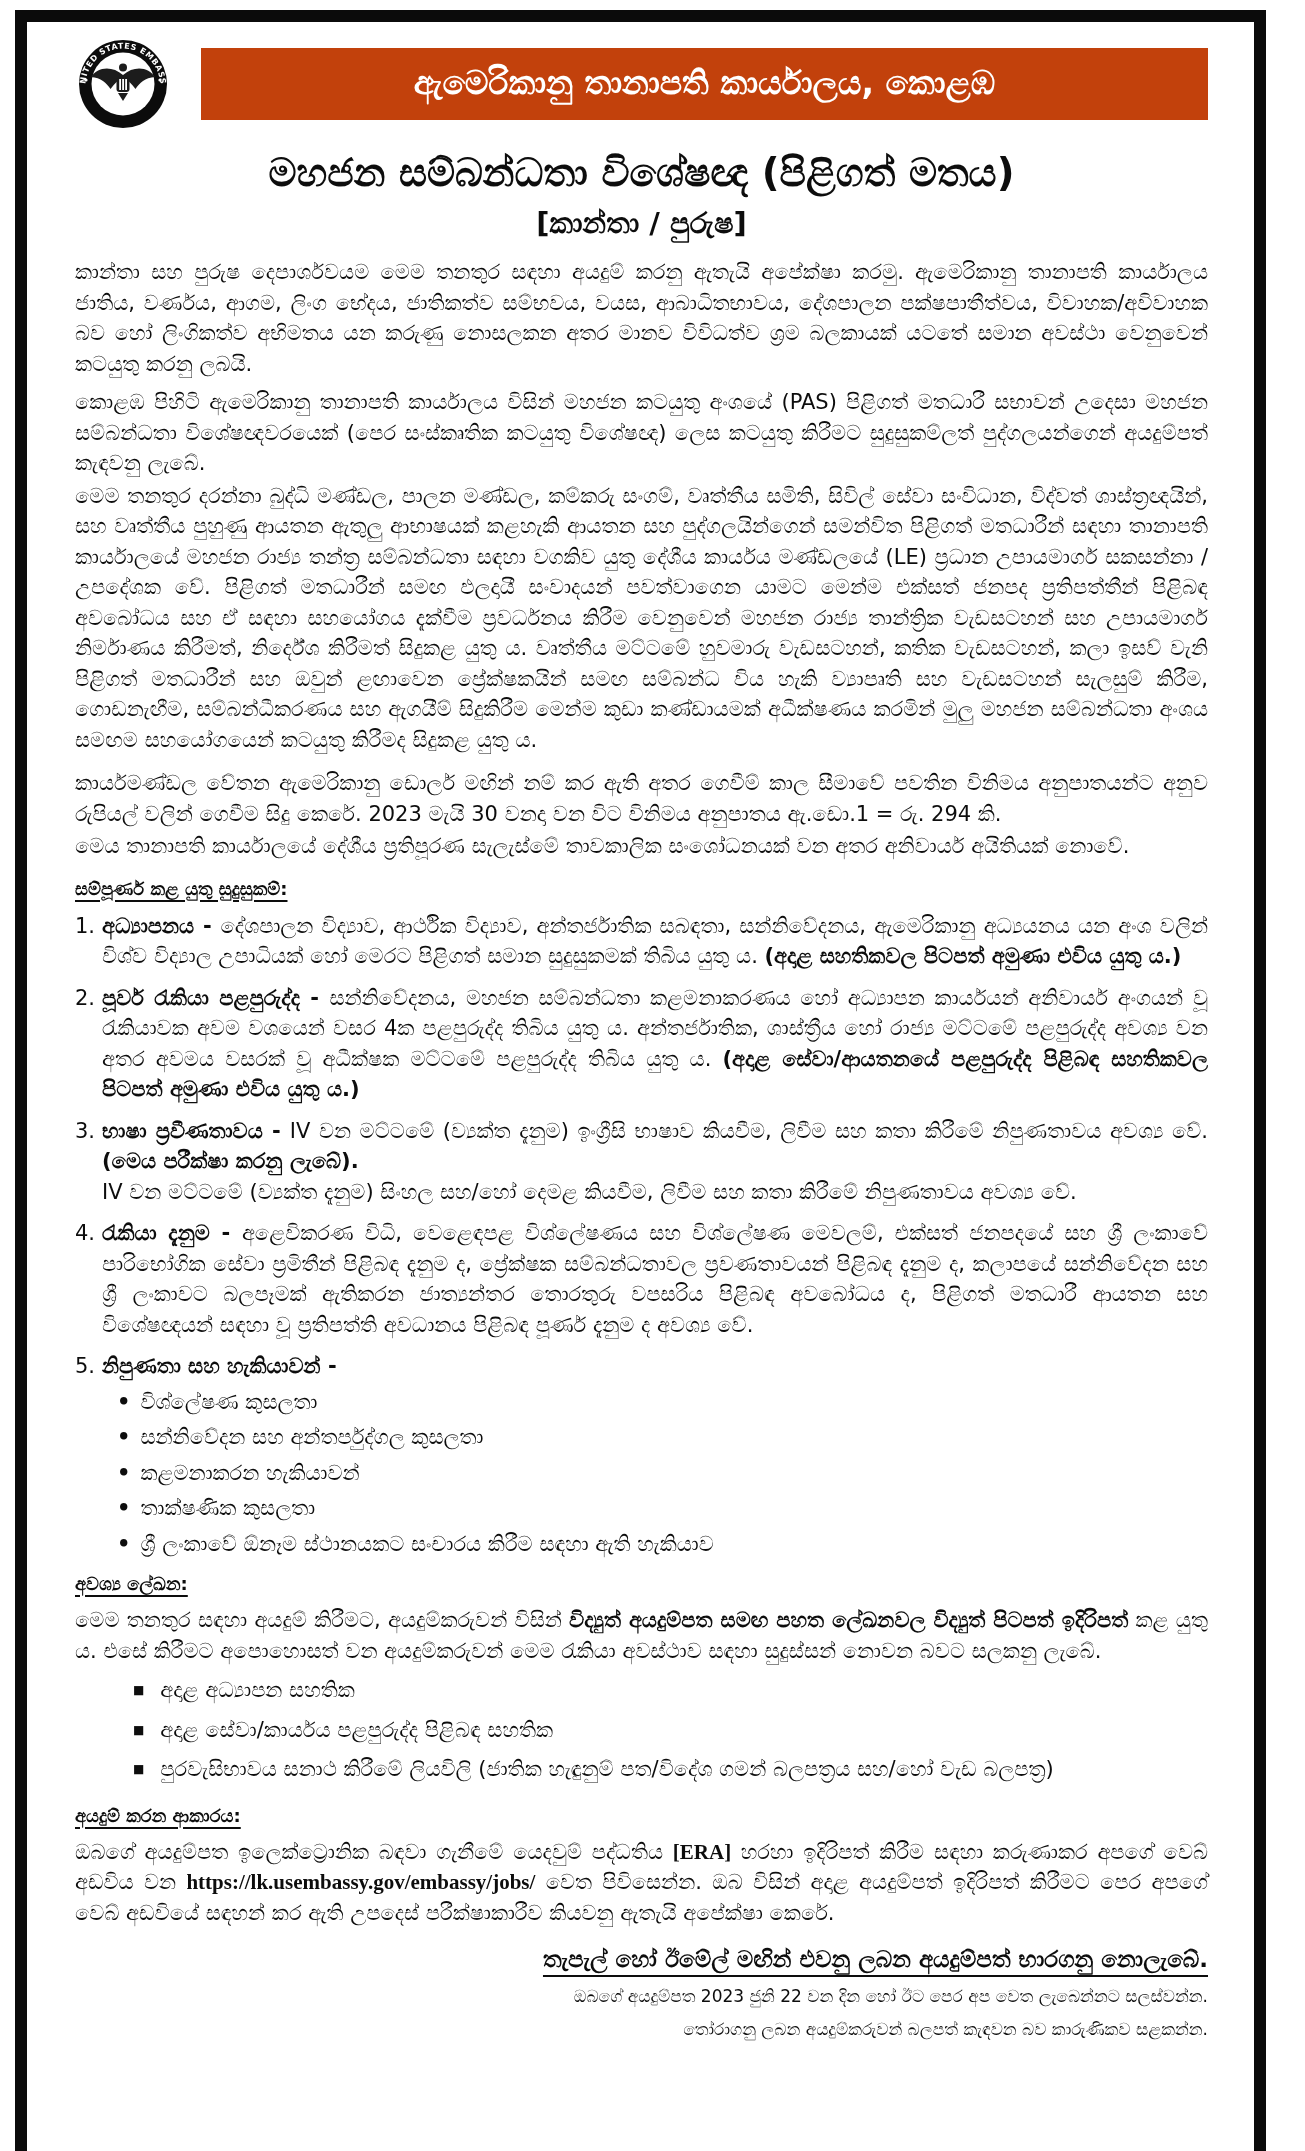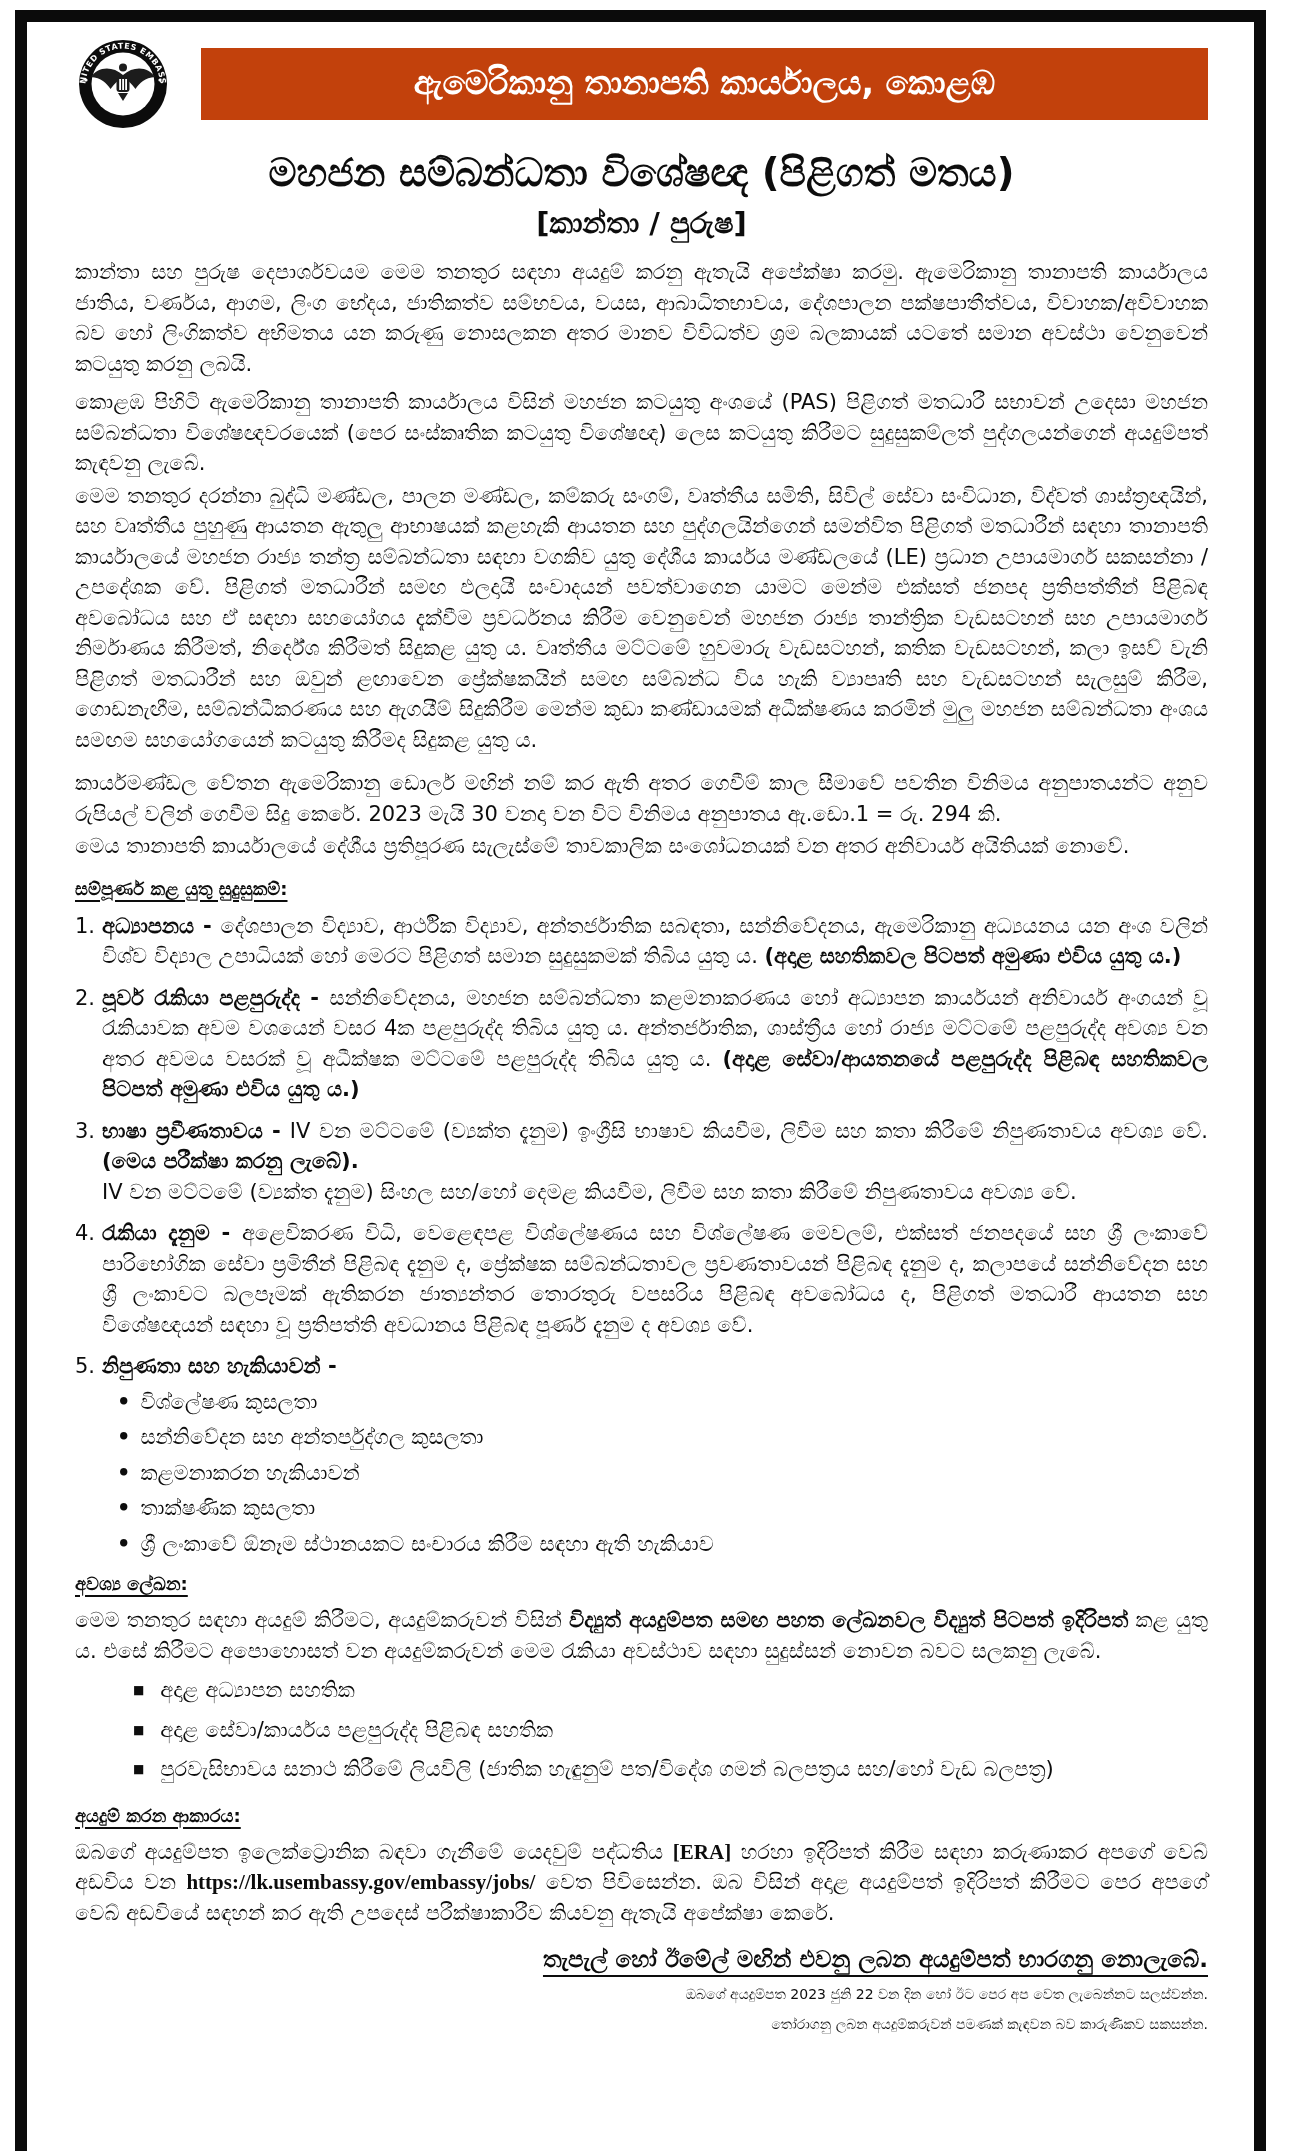--- a/index.html
+++ b/index.html
@@ -44,21 +44,21 @@
   .sq-row{display:flex;margin:9px 0 0 58px;font-size:21px;line-height:30.5px;}
   .sq-row::before{content:"■";font-size:12px;margin-right:16px;line-height:30.5px;}
   
   .center-line{text-align:right;}
   .no-mail{
     margin-top:18px;font-size:23px;font-weight:bold;
   }
   .no-mail span{
     text-decoration:underline;text-decoration-thickness:2px;text-underline-offset:8px;
   }
-  .footer-line{margin-top:13px;font-size:14px;}
+  .footer-line{margin-top:13px;font-size:17px;}
 </style>
 </head>
 <body>
 
 <div class="page-frame">
   <div class="content">
 
     <div class="header-row">
       <svg class="seal" viewBox="0 0 92 92">
         <circle cx="46" cy="46" r="44" fill="#0c0c0c"></circle>
@@ -163,16 +163,16 @@
 
     <div class="sec-heading" style="margin-top:20px;">
       <span>අයදුම් කරන ආකාරය:</span>
     </div>
     <div class="para" style="margin-top:10px;"><span>ඔබගේ අයදුම්පත ඉලෙක්ට්‍රොනික බඳවා ගැනීමේ යෙදවුම් පද්ධතිය </span><span class="latin-bold">[ERA]</span><span> හරහා ඉදිරිපත් කිරීම සඳහා කරුණාකර අපගේ වෙබ් අඩවිය වන </span><span class="latin-bold">https://lk.usembassy.gov/embassy/jobs/</span><span> වෙත පිවිසෙන්න. ඔබ විසින් අදාළ අයදුම්පත් ඉදිරිපත් කිරීමට පෙර අපගේ වෙබ් අඩවියේ සඳහන් කර ඇති උපදෙස් පරීක්ෂාකාරීව කියවනු ඇතැයි අපේක්ෂා කෙරේ.</span></div>
 
     <div class="center-line no-mail">
       <span>තැපැල් හෝ ඊමේල් මඟින් එවනු ලබන අයදුම්පත් භාරගනු නොලැබේ.</span>
     </div>
     <div class="center-line footer-line">ඔබගේ අයදුම්පත 2023 ජුනි 22 වන දින හෝ ඊට පෙර අප වෙත ලැබෙන්නට සලස්වන්න.</div>
-    <div class="center-line footer-line">තෝරාගනු ලබන අයදුම්කරුවන් පමණක් කැඳවන බව කාරුණිකව සකසන්න.</div>
+    <div class="center-line footer-line">තෝරාගනු ලබන අයදුම්කරුවන් බලපත් කැඳවන බව කාරුණිකව සළකන්න.</div>
 
   </div>
 </div>
 
 </body></html>

